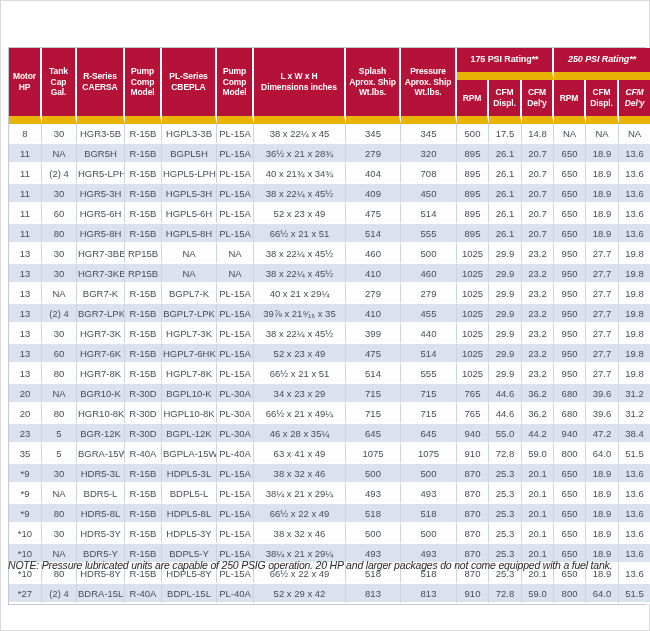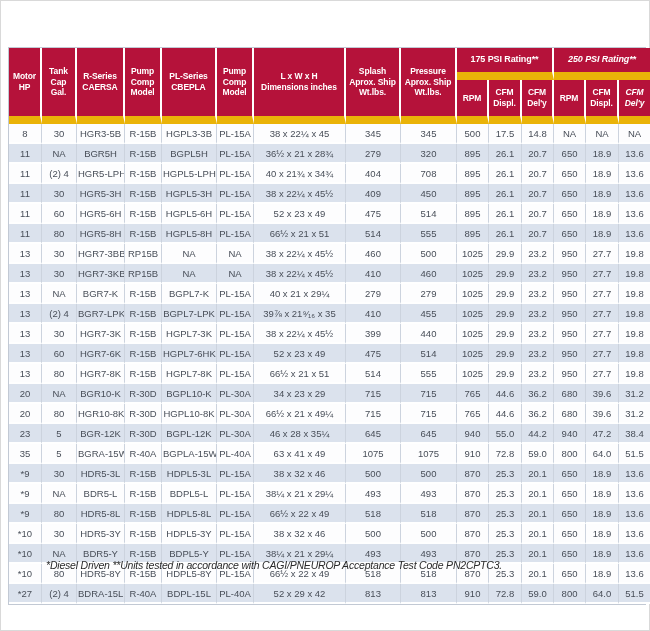--- a/index.html
+++ b/index.html
@@ -512,14 +512,14 @@
           <td>59.0</td>
           <td>800</td>
           <td>64.0</td>
           <td>51.5</td>
         </tr>
       </tbody>
   </table>
 </div>
 
 <div class="notes">
-  <div class="line2">*Diesel Driven  **Units tested in accordance with CAGI/PNEUROP Acceptance Test Code PN2CPTC3.</div>
+  <div class="line1">NOTE: Pressure lubricated units are capable of 250 PSIG operation.  20 HP and larger packages do not come equipped with a fuel tank.</div>
 </div>
 
 </body></html>

